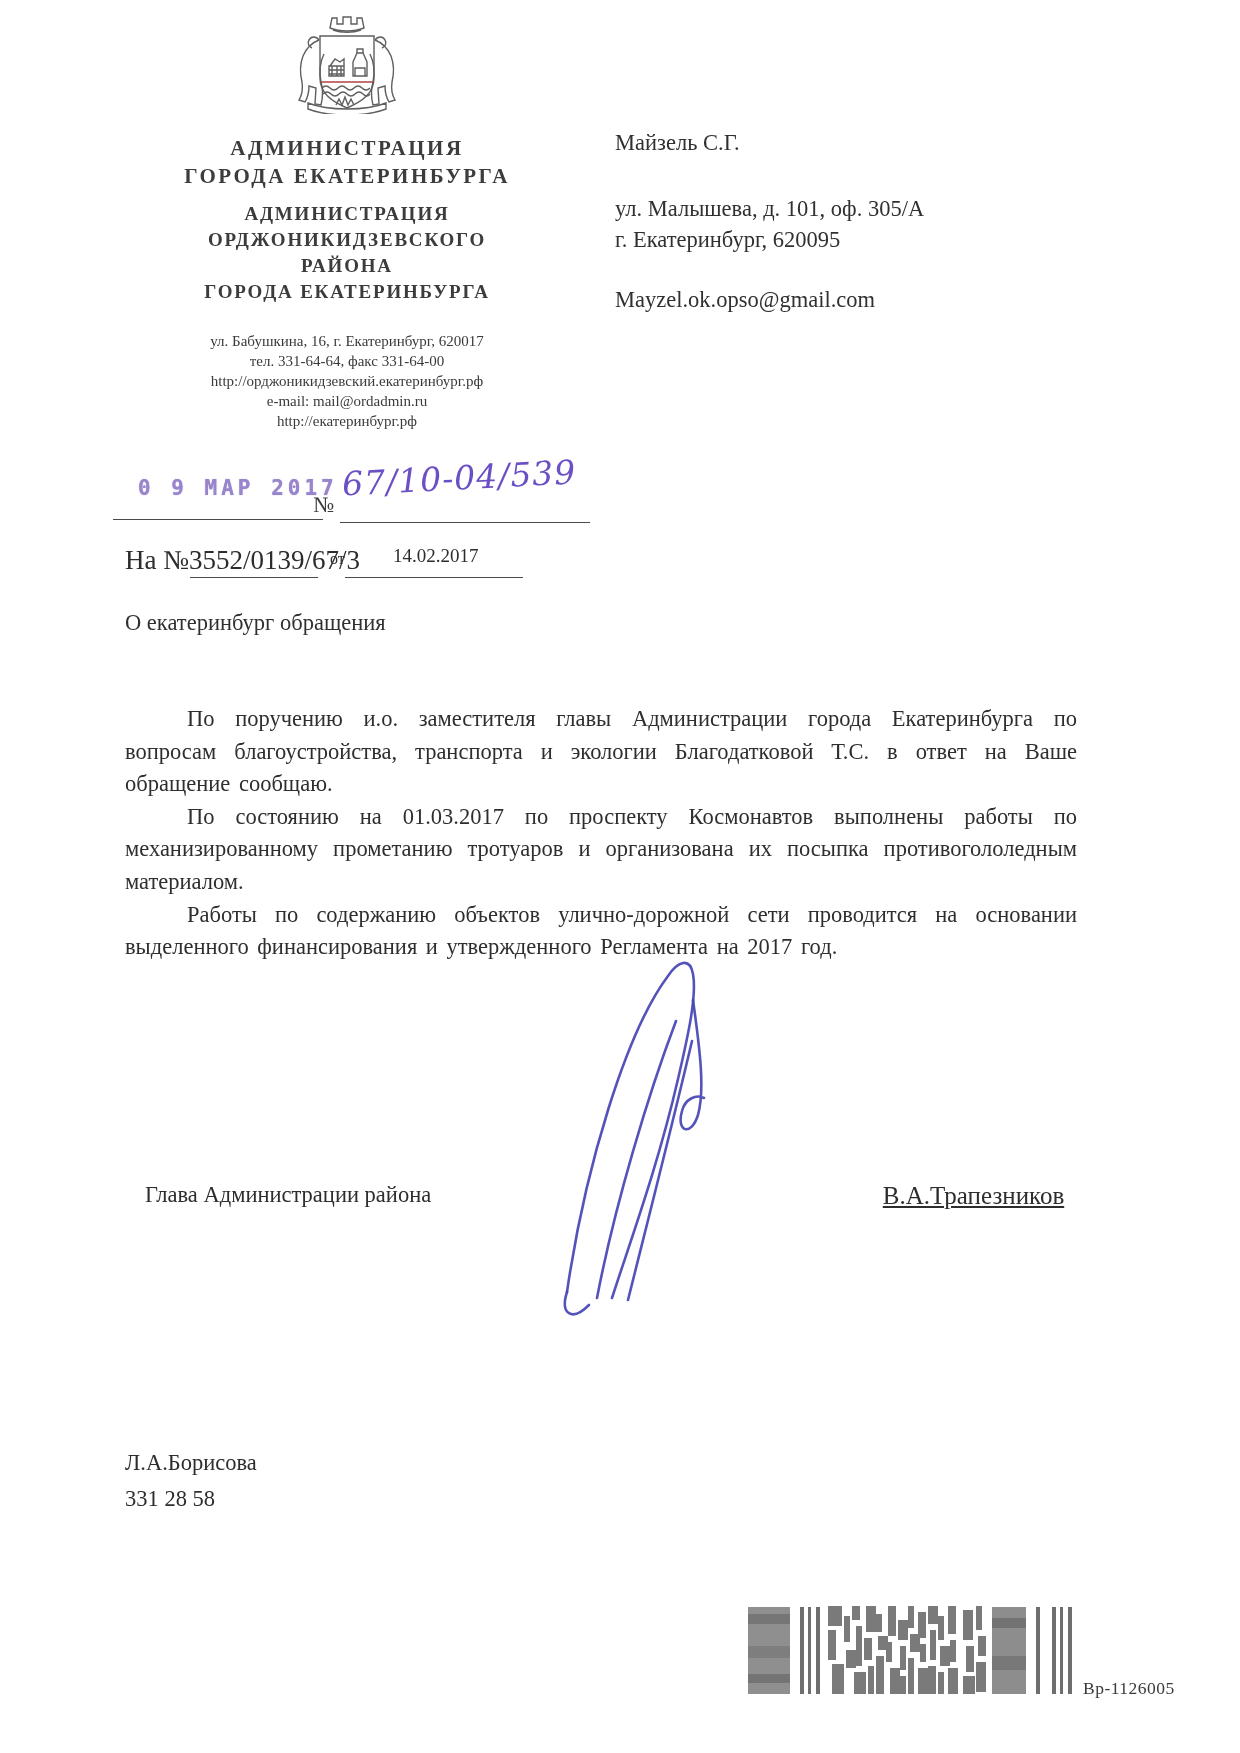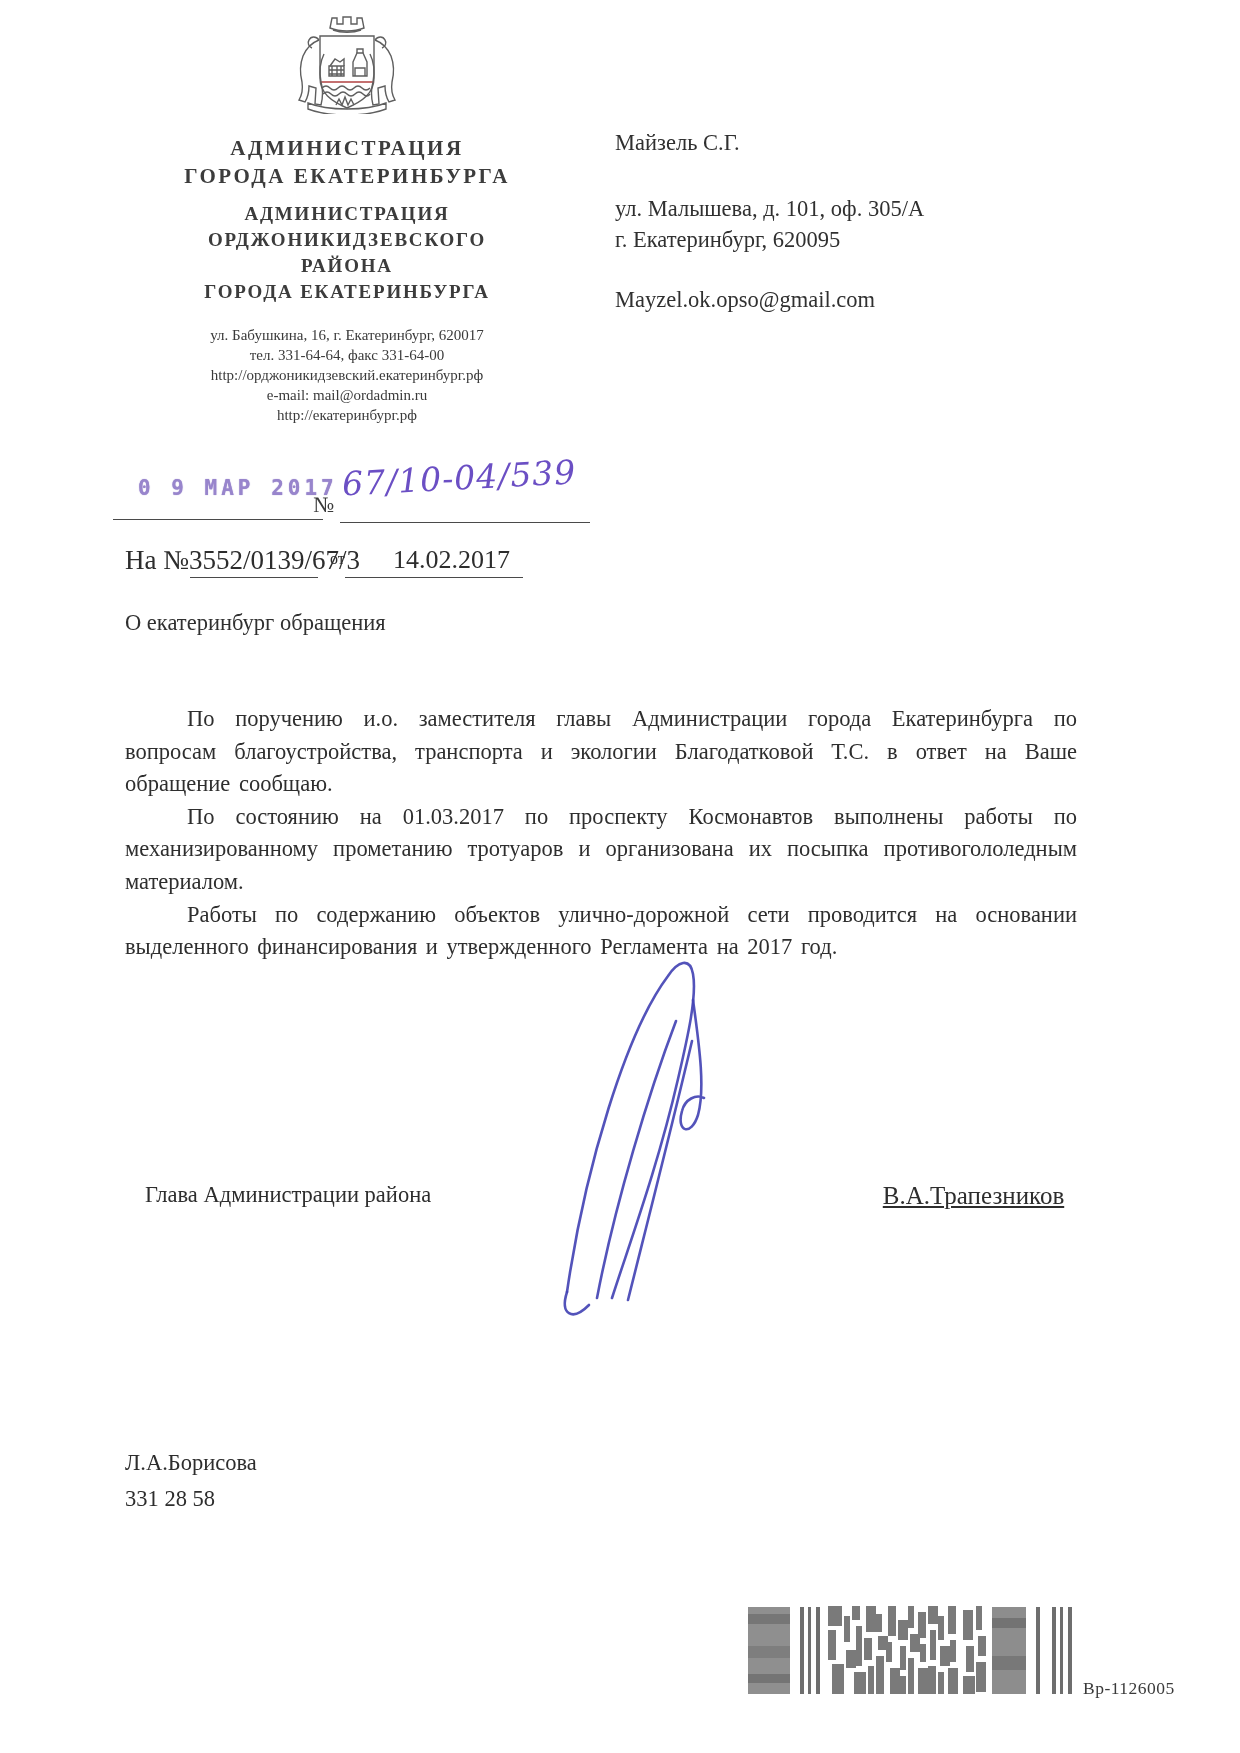--- a/index.html
+++ b/index.html
@@ -9,42 +9,42 @@
     font-family:"Liberation Serif", serif;
     color:var(--ink, #2d2d2d);
   }
   .abs { position:absolute; }
 
   
   .letterhead { left:108px; top:6px; width:478px; text-align:center; }
   .coat { display:block; margin:0 auto; }
   .org1 { margin-top:20px; font-weight:bold; font-size:21px; line-height:28px; letter-spacing:2.5px; color:#3c3c3c; }
   .org2 { margin-top:11px; font-weight:bold; font-size:19px; line-height:26px; letter-spacing:1.8px; color:#3c3c3c; }
-  .contact { margin-top:20px; font-size:15px; line-height:20px; color:#3a3a3a; }
+  .contact { margin-top:26px; font-size:15px; line-height:20px; color:#3a3a3a; }
 
   
   .stamp-date {
     left:138px; top:476px; font-family:"DejaVu Sans Mono", monospace;
     font-weight:bold; font-size:21px; letter-spacing:4px;
     color:var(--stamp_ink,#7c64be); opacity:.78;
     text-shadow:0 0 1px var(--stamp_ink,#7c64be);
   }
   .no-label { left:313px; top:492px; font-size:22px; color:#3a3a3a; }
   .no-value {
     left:342px; top:458px; width:250px;
     font-family:"DejaVu Serif", serif; font-style:italic;
     font-size:33px; color:var(--pen_ink,#6b4fc4);
     transform:rotate(-3deg); letter-spacing:1px; white-space:nowrap;
   }
   .rule { border-top:1.5px solid #4a4a4a; height:0; }
   .rule-stamp { left:113px; top:519px; width:210px; }
   .rule-no { left:340px; top:522px; width:250px; }
   .reply-prefix { left:125px; top:545px; font-size:27px; }
   .ot-label { left:330px; top:550px; font-size:16px; }
-  .reply-date { left:393px; top:545px; font-size:26px;text-align:center; }
+  .reply-date { left:393px; top:545px; font-size:19px;text-align:center; }
   .rule-reply { left:190px; top:577px; width:128px; border-top-width:1px; }
   .rule-date { left:345px; top:577px; width:178px; border-top-width:1px; }
 
   
   .recipient { left:615px; top:0; width:480px; font-size:22.5px; color:#303030; }
   .rcp-name { position:absolute; left:0; top:130px; }
   .rcp-addr1 { position:absolute; left:0; top:196px; }
   .rcp-addr2 { position:absolute; left:0; top:227px; }
   .rcp-email { position:absolute; left:0; top:287px; }
 

